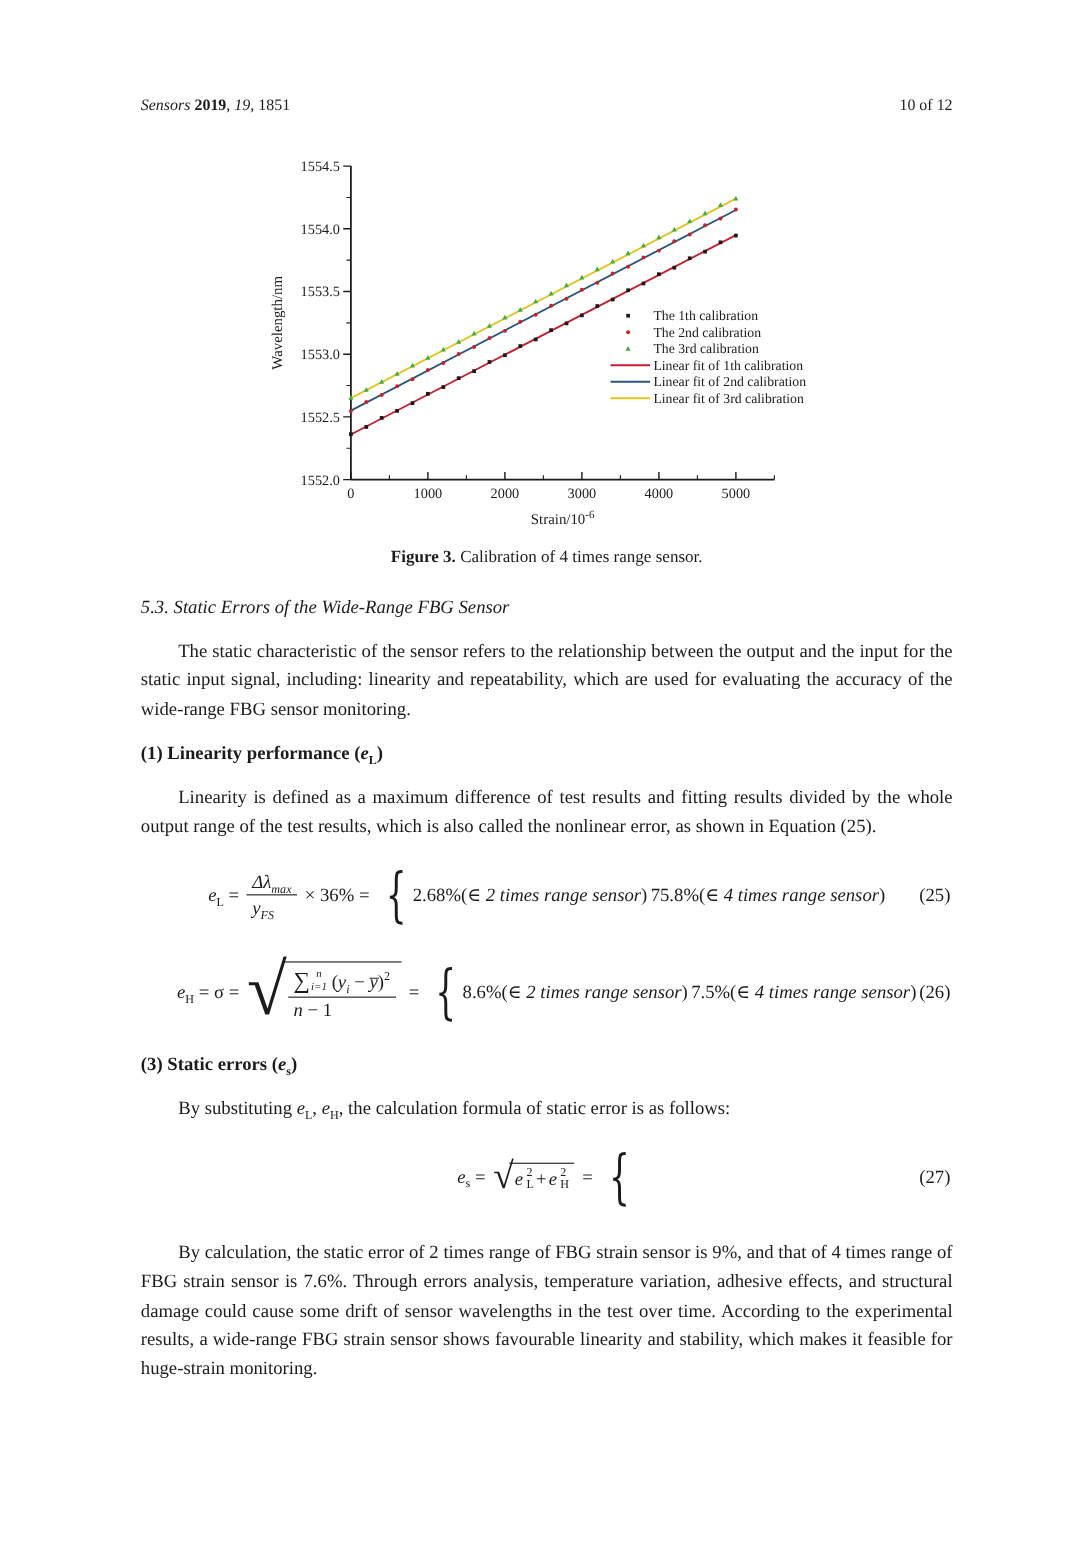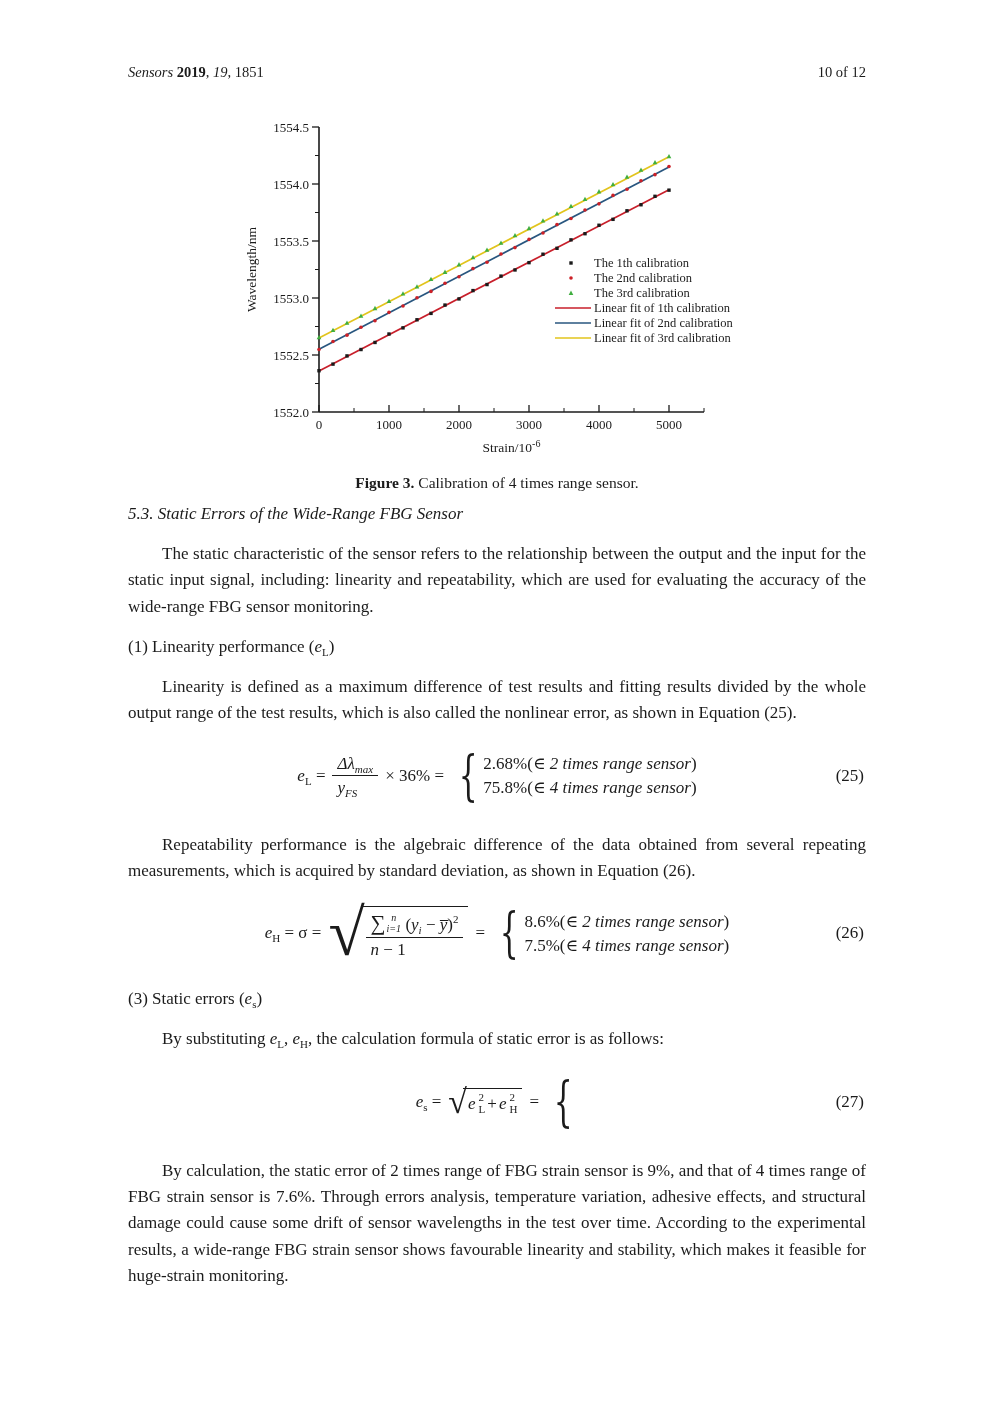--- a/index.html
+++ b/index.html
@@ -1,42 +1,42 @@
 <!DOCTYPE html>
 <html><head>
 <meta charset="utf-8">
 <style>
   html,body{margin:0;padding:0;background:#ffffff;}
   body{width:993px;height:1404px;position:relative;color:#1b1b1b;
        font-family:"Liberation Serif","DejaVu Serif",serif;font-size:17px;}
-  .page{box-sizing:border-box;width:993px;height:1256px;padding:64px 127px 0 128px;}
+  .page{box-sizing:border-box;width:993px;height:1256px;padding:88px 127px 0 128px;}
   .hdr{display:flex;justify-content:space-between;font-size:14.5px;}
   .it{font-style:italic;}
   .b{font-weight:bold;}
   .mvar{font-style:italic;}
   sub{font-size:11px;line-height:0;}
   sup{font-size:11px;line-height:0;}
   figure{margin:36px 0 0 0;}
   .chartwrap{margin-left:114px;width:500px;height:345px;}
   figcaption{text-align:center;font-size:15.5px;margin-top:12px;}
-  .sec{font-style:italic;font-weight:normal;font-size:17px;margin:12px 0 0 0;}
+  .sec{font-style:italic;font-weight:normal;font-size:17px;margin:26px 0 0 0;}
   p{margin:17px 0 0 0;text-align:justify;line-height:1.55;}
   .ind{text-indent:34px;}
-  .item{margin:17px 0 0 0;}
+  .item{margin:17px 0 0 0;font-weight:bold;}
   .eq{position:relative;display:flex;justify-content:center;align-items:center;
       margin:10px 0 6px 0;min-height:78px;}
   .eqnum{position:absolute;right:2px;top:50%;transform:translateY(-50%);}
   .eqbody{display:flex;align-items:center;gap:7px;}
   .frac{display:inline-flex;flex-direction:column;align-items:flex-start;line-height:1.25;}
   .frac .num{padding:0 5px 1px 5px;border-bottom:1.3px solid #1b1b1b;}
   .frac .den{padding:1px 5px 0 5px;}
   .cases{display:flex;align-items:center;}
   .brace{font-family:"DejaVu Serif",serif;font-weight:200;font-size:54px;line-height:.85;
          transform:scaleX(.55);margin-right:-2px;}
-  .caselines{display:flex;flex-direction:column;gap:3px;text-align:left;line-height:1.25;}
+  .caselines{display:flex;flex-direction:row;gap:3px;text-align:left;line-height:1.25;}
   .sqrt{display:inline-flex;align-items:center;}
   .radsign{line-height:.8;margin-right:-4px;}
   .rad-big{font-size:66px;}
   .rad-small{font-size:34px;}
   .radbody{border-top:1.4px solid #1b1b1b;padding:3px 5px 0 5px;display:inline-flex;
            align-items:center;gap:2px;}
   .sum{display:inline-flex;align-items:center;gap:1px;}
   .sumsym{font-size:21px;}
   .sumlim{display:inline-flex;flex-direction:column;align-items:center;font-size:10px;
           line-height:1.15;font-style:italic;}
@@ -220,21 +220,20 @@
         <span class="caselines">
           <span><span>2.68%(∈ </span><span class="it">2 times range sensor</span><span>)</span></span>
           <span><span>75.8%(∈ </span><span class="it">4 times range sensor</span><span>)</span></span>
         </span>
       </span>
     </div>
     <span class="eqnum">(25)</span>
   </div>
 
 
-  <p class="ind">Repeatability performance is the algebraic difference of the data obtained from several repeating measurements, which is acquired by standard deviation, as shown in Equation (26).</p>
 
   <div class="eq">
     <div class="eqbody">
       <span><span class="mvar">e</span><sub>H</sub> <span>= σ =</span></span>
       <span class="sqrt">
         <span class="radsign rad-big">√</span>
         <span class="radbody">
           <span class="frac">
             <span class="num">
               <span class="sum">

